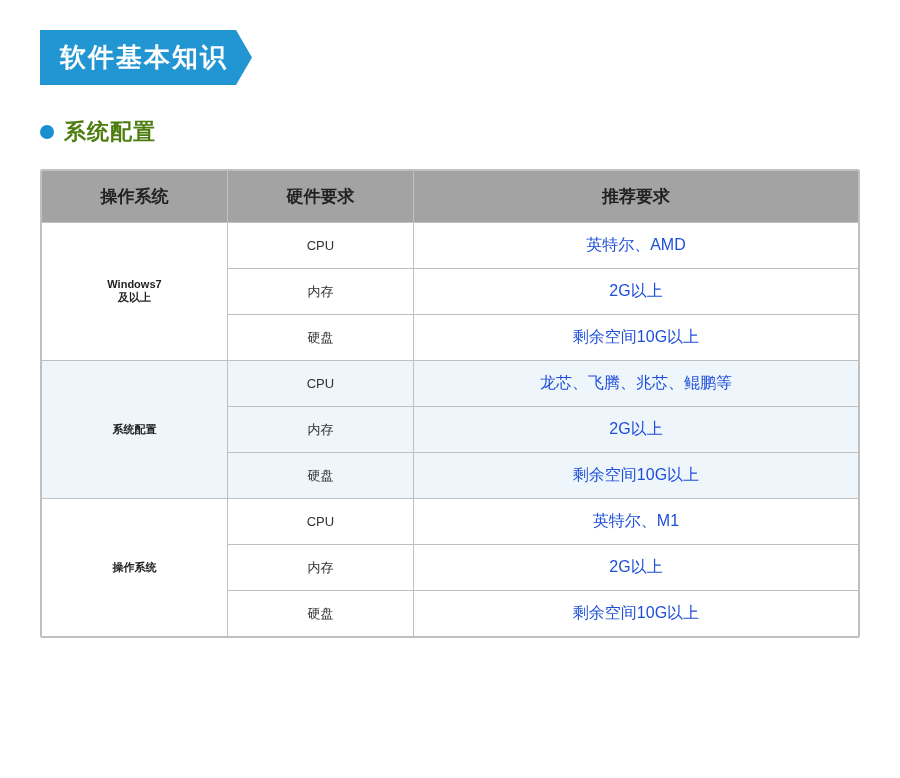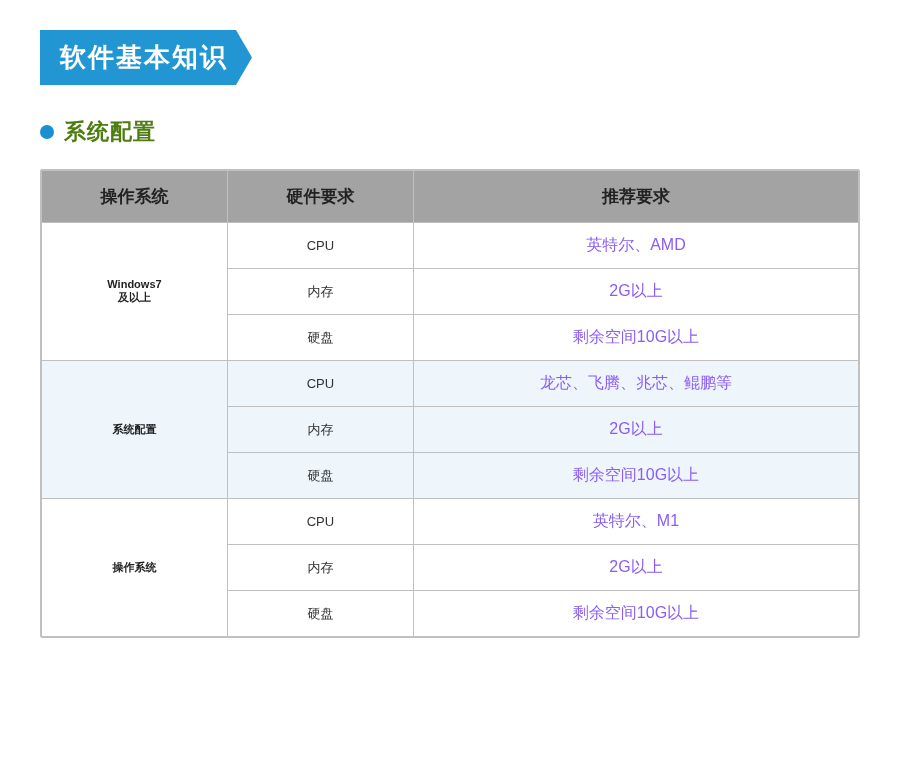--- a/index.html
+++ b/index.html
@@ -124,21 +124,21 @@
       margin-left: 24px;
     }
 
     .hw-cell {
       font-size: 13px;
       color: #333;
     }
 
     .rec-cell {
       font-size: 16px;
-      color: #8b5cf6;
+      color: #1d4ed8;
     }
   </style>
 </head>
 <body>
 
 <div class="page-container">
 
   <div class="title-banner">
     <span class="title-banner-text">软件基本知识</span>
   </div>

